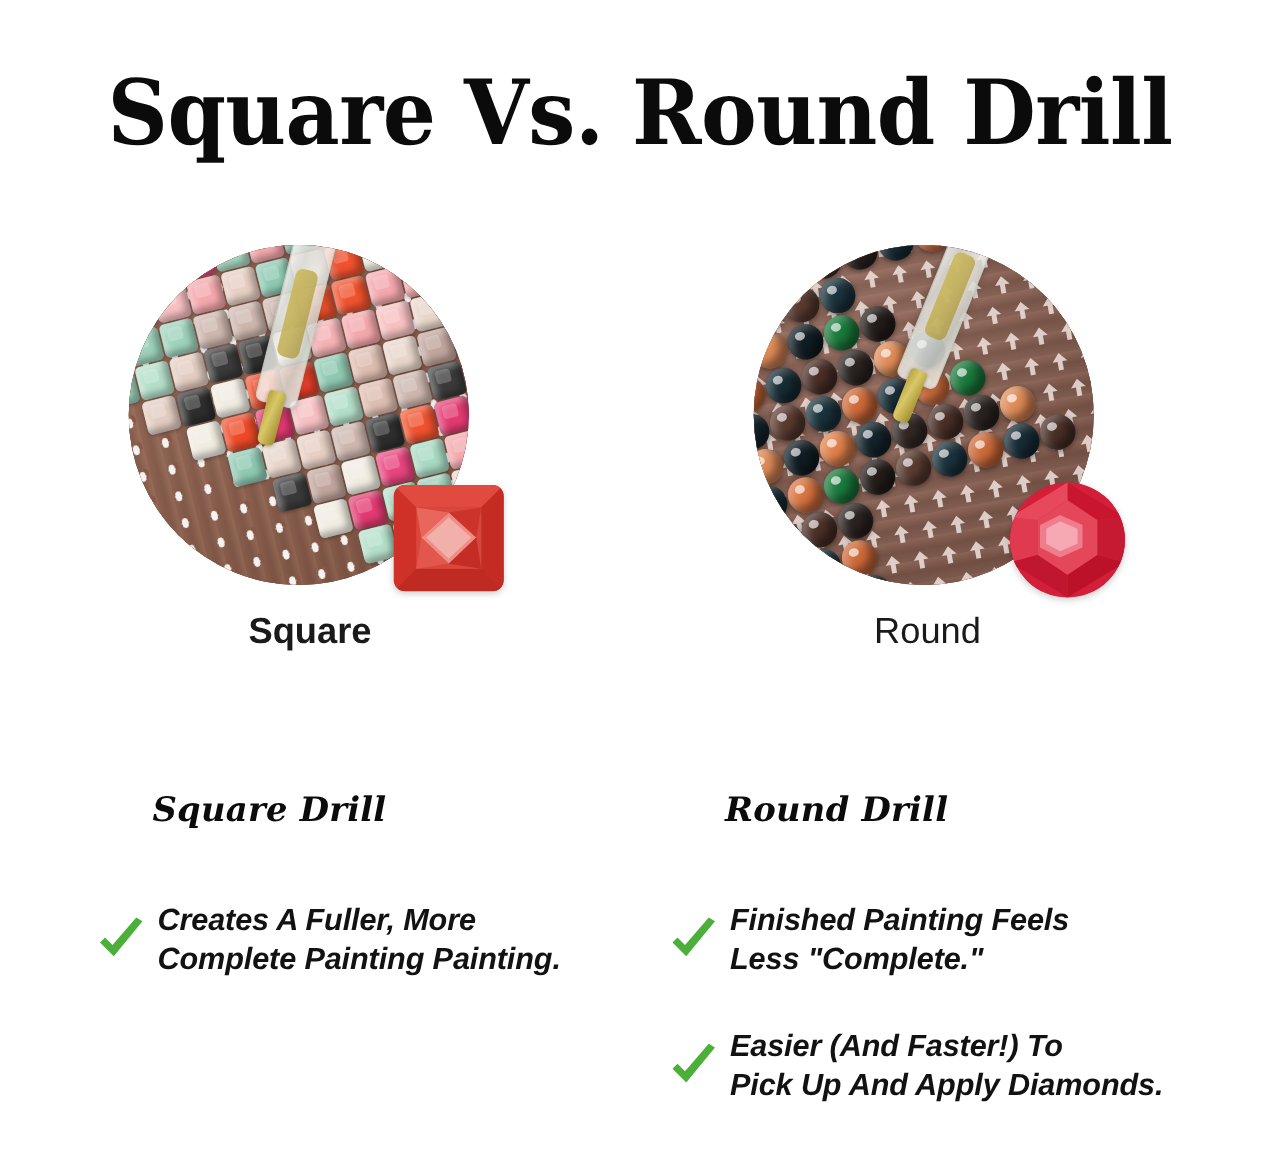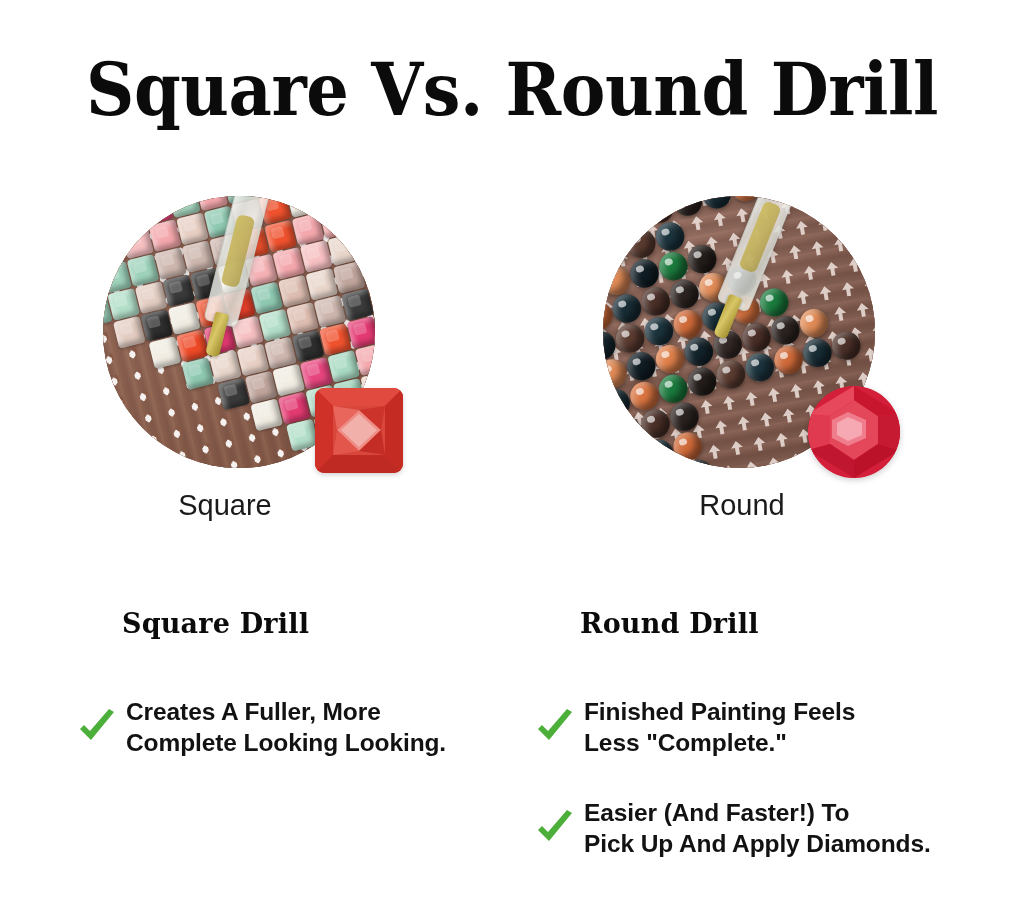--- a/index.html
+++ b/index.html
@@ -217,28 +217,29 @@
     position: absolute;
     top: 488px;
     width: 300px;
     text-align: center;
     font-family: "Liberation Sans", sans-serif;
     font-weight: normal;
     font-size: 29px;
     line-height: 34px;
     color: #1a1a1a;
   }
-  .caption.left  { left: 75px; }
+  .caption.left  { left: 98px; font-weight: bold; }
   .caption.right { left: 592px; }
 
   
   .col {
     position: absolute;
-    top: 608px;
+    top: 633px;
     width: 430px;
+    font-style: italic;
   }
   .col.left  { left: 122px; }
   .col.right { left: 580px; }
 
   .col-head {
     font-family: "DejaVu Serif", "Liberation Serif", serif;
     font-weight: bold;
     font-size: 27px;
     line-height: 32px;
     letter-spacing: 0.2px;
@@ -736,21 +737,21 @@
     <div class="col-head">Square Drill</div>
     <ul class="bullets">
       <li class="bullet">
         <span class="check-icon">
           <svg viewBox="0 0 42 42" aria-hidden="true">
             <path d="M4 23 L15 34 L38 6 L33 3 L14 25 L8 19 Z" fill="#4caf3a"></path>
           </svg>
         </span>
         <span class="bullet-text">
           <span>Creates A Fuller, More</span><br>
-          <span>Complete Looking Looking.</span>
+          <span>Complete Painting Painting.</span>
         </span>
       </li>
     </ul>
   </div>
 
   <div class="col right">
     <div class="col-head">Round Drill</div>
     <ul class="bullets">
       <li class="bullet">
         <span class="check-icon">

